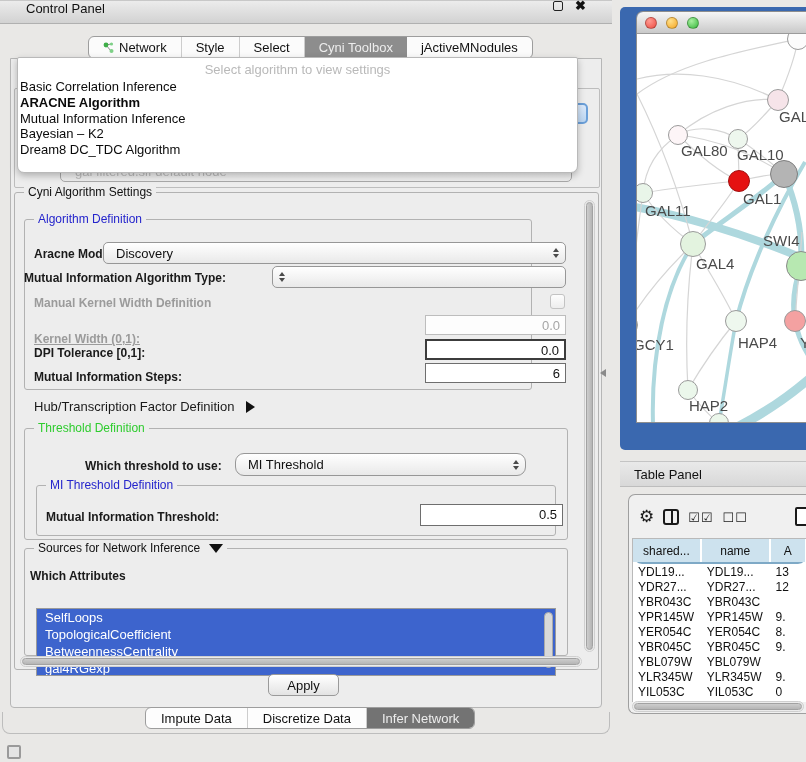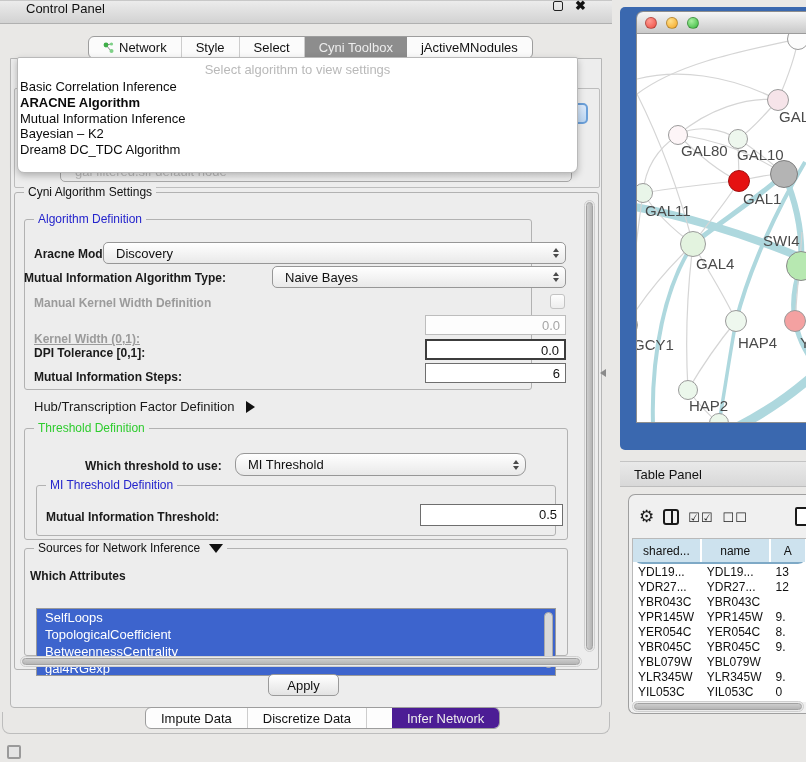--- a/index.html
+++ b/index.html
@@ -82,21 +82,21 @@
   .hscroll .thumb { position:absolute; top:1px; left:1px; right:1px; height:7px; background:linear-gradient(#cdcdcd,#b5b5b5); border-radius:5px; border:1px solid #a2a2a2; }
 
   
   #apply-btn { left:268px; top:674px; width:71px; height:22px; border:1px solid #9a9a9a; border-radius:5px;
     background:linear-gradient(#ffffff,#e3e3e3); font-size:13px; color:#111; text-align:center; padding-top:3px; }
   #panel-bottom-edge { left:2px; top:712px; width:608px; height:22px; border:1px solid #bdbdbd; border-top:none; border-radius:0 0 8px 8px; }
   #bottom-tabs { left:145px; top:707px; height:22px; display:flex; border:1px solid #9d9d9d; border-radius:6px;
     background:#fdfdfd; overflow:hidden; font-size:13px; z-index:5; }
   #bottom-tabs .tab { padding:0 15px; display:flex; align-items:center; color:#111; border-right:1px solid #cdcdcd; }
   #bottom-tabs .tab:last-child { border-right:none; }
-  #bottom-tabs .tab.sel { background:#4c1d95; color:#ededed;margin-left:25px; }
+  #bottom-tabs .tab.sel { background:#737373; color:#ededed; }
 
   #mini-square { left:7px; top:745px; width:14px; height:14px; border:2px solid #9a9a9a; background:#e4e4e4; border-radius:2px; }
   #divider-arrow { left:600px; top:369px; width:0; height:0; border-top:4px solid transparent; border-bottom:4px solid transparent; border-right:6px solid #8a8a8a; }
 
   
   #desktop { left:620px; top:7px; width:186px; height:443px; background:#3a68af; border-radius:5px 0 0 5px; }
   #net-window { left:636px; top:11px; width:170px; height:412px; border-radius:7px 0 0 0; overflow:hidden;
     border:1px solid #8e8e8e; border-right:none; }
   #net-titlebar { height:22px; background:linear-gradient(#f6f6f6,#c9c9c9); border-bottom:1px solid #9b9b9b;
     display:flex; align-items:center; padding-left:8px; gap:9px; }
@@ -191,21 +191,20 @@
 <span class="lbl" style="left:34px; top:247px;">Aracne Mode:</span>
 <div class="combo" style="left:103px; top:242px; width:463px; height:22px;">
   <span class="cv">Discovery</span>
   <span class="spin">
       <i class="up"></i>
       <i class="dn"></i>
     </span>
 </div>
 <span class="lbl" style="left:24px; top:271px;">Mutual Information Algorithm Type:</span>
 <div class="combo" style="left:272px; top:266px; width:294px; height:22px;">
-  <span class="cv">Naive Bayes</span>
   <span class="spin">
       <i class="up"></i>
       <i class="dn"></i>
     </span>
 </div>
 <span class="lbl dis" style="left:34px; top:296px;">Manual Kernel Width Definition</span>
 <span class="checkbox" style="left:550px; top:294px;"></span>
 <span class="lbl dis" style="left:34px; top:332px;text-decoration:underline;">Kernel Width (0,1):</span>
 <div class="tf dis" style="left:425px; top:315px; width:141px; height:20px;">
   <span>0.0</span>

